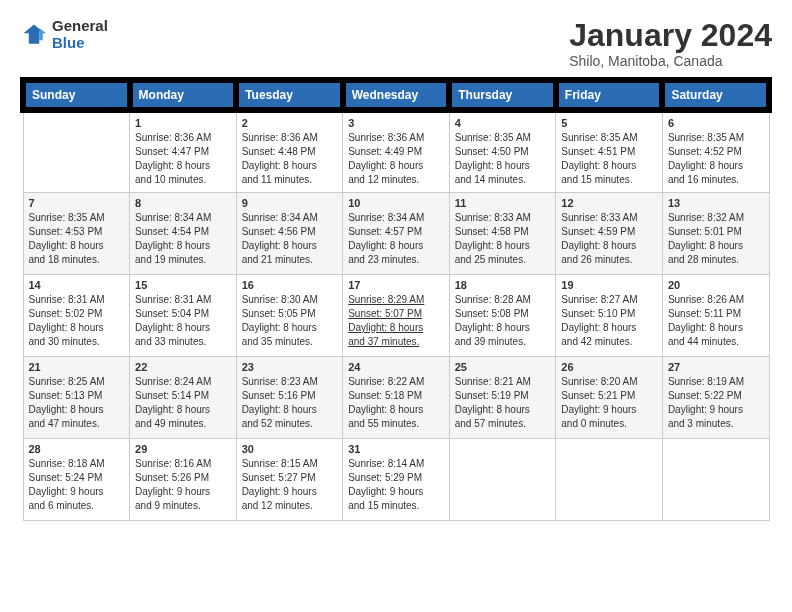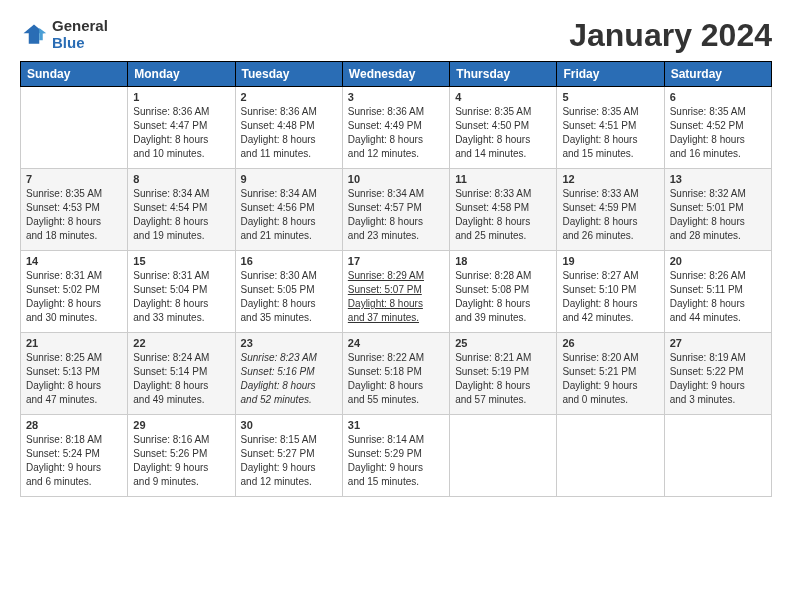--- a/index.html
+++ b/index.html
@@ -65,21 +65,21 @@
       border-collapse: collapse;
       flex: 1;
     }
     .calendar-table th {
       background: #2a6db5;
       color: #fff;
       font-size: 12px;
       font-weight: bold;
       padding: 5px 6px;
       text-align: left;
-      border: 1px solid #000000;
+      border: 6px solid #000000;
     }
     .calendar-table td {
       border: 1px solid #ccc;
       vertical-align: top;
       padding: 4px 5px;
       font-size: 9.5px;
       color: #333;
       width: calc(100% / 7);
       height: 82px;
     }
@@ -119,20 +119,21 @@
         <polygon points="16,4 28,14 22,14 22,26 10,26 10,14 4,14" fill="#2a6db5"></polygon>
         <polygon points="22,8 30,14 26,14 26,22 22,22 22,8" fill="#4a9ed5"></polygon>
       </svg>
       <div class="logo-text">
         <span class="logo-general">General</span>
         <span class="logo-blue">Blue</span>
       </div>
     </div>
     <div class="title-block">
       <div class="month-title">January 2024</div>
+      <div class="subtitle">Shilo, Manitoba, Canada</div>
     </div>
   </div>
 
   <table class="calendar-table">
     <thead>
       <tr>
         <th>Sunday</th>
         <th>Monday</th>
         <th>Tuesday</th>
         <th>Wednesday</th>
@@ -299,21 +300,21 @@
           </td>
           <td>
             <span class="day-number">22</span>
             <div class="day-info" style="white-space: pre-line;">Sunrise: 8:24 AM
 Sunset: 5:14 PM
 Daylight: 8 hours
 and 49 minutes.</div>
           </td>
           <td>
             <span class="day-number">23</span>
-            <div class="day-info" style="white-space: pre-line; font-style: italic;">Sunrise: 8:23 AM
+            <div class="day-info" style="white-space: pre-line;">Sunrise: 8:23 AM
 Sunset: 5:16 PM
 Daylight: 8 hours
 and 52 minutes.</div>
           </td>
           <td>
             <span class="day-number">24</span>
             <div class="day-info" style="white-space: pre-line;">Sunrise: 8:22 AM
 Sunset: 5:18 PM
 Daylight: 8 hours
 and 55 minutes.</div>

